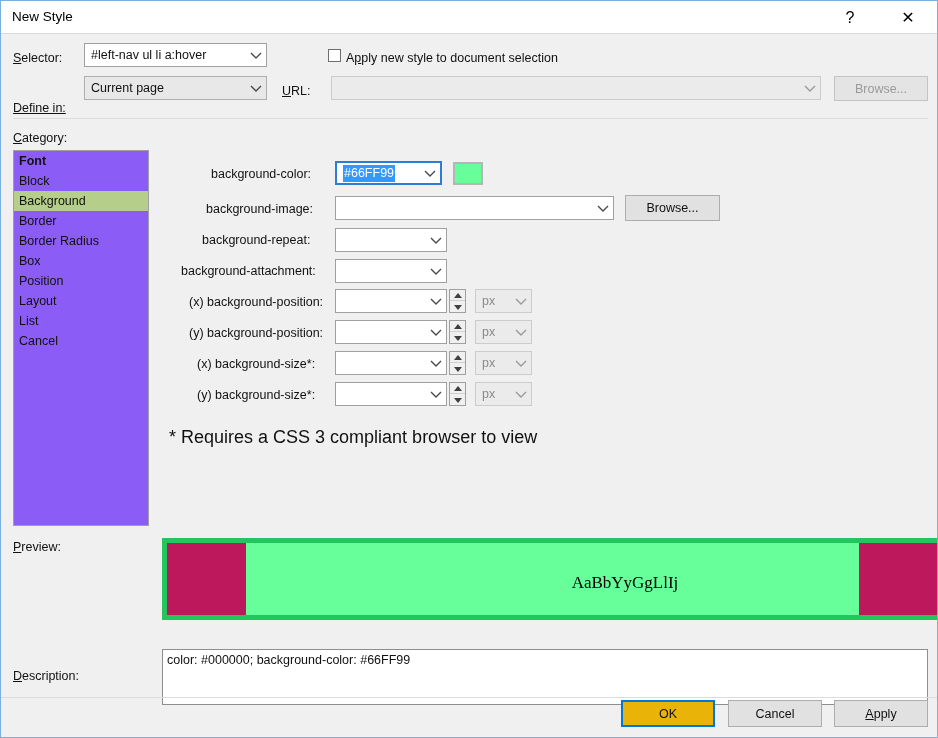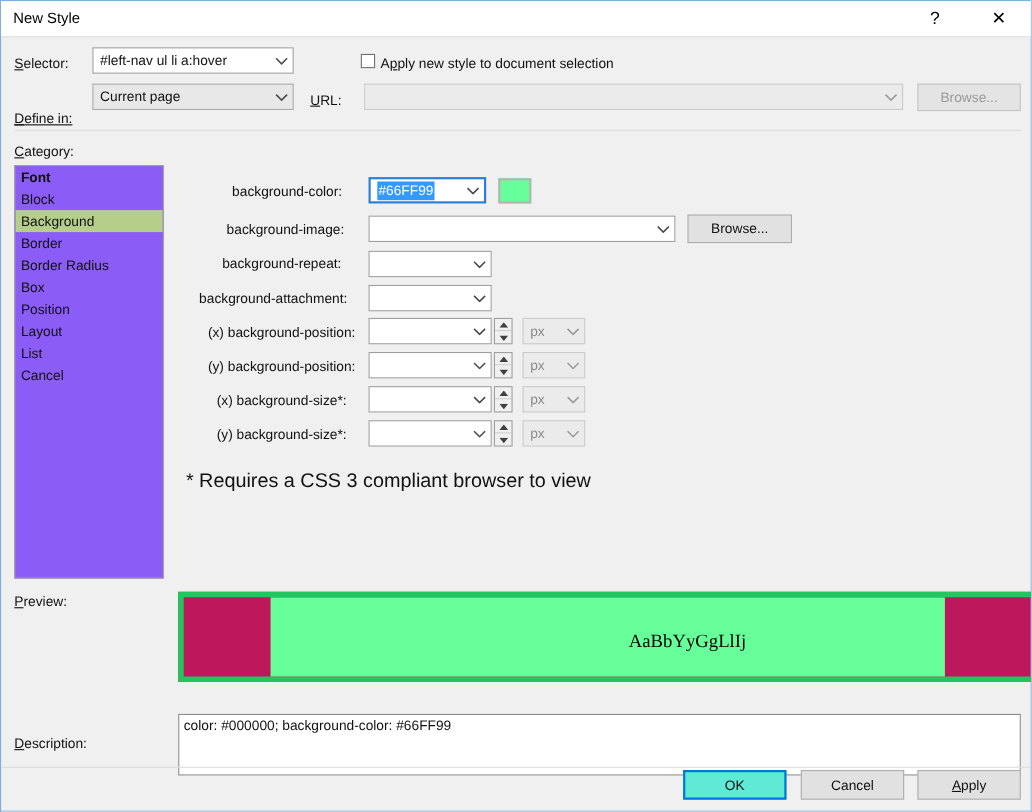--- a/index.html
+++ b/index.html
@@ -115,21 +115,21 @@
     box-sizing: border-box;
     background: #e1e1e1;
     border: 1px solid #adadad;
     font-family: "Liberation Sans", sans-serif;
     font-size: 12.5px;
     color: #111111;
     text-align: center;
     cursor: default;
     padding: 0;
   }
-  .btn.default { border: 2px solid #0078d7; background: #5eead4; }
+  .btn.default { border: 2px solid #0078d7; background: #eab308; }
   .btn.disabled { color: #9a9a9a; border-color: #c4c4c4; background: #e4e4e4; }
   .btn u { text-decoration: underline; }
   
   #apply-check-box {
     position: absolute;
     width: 13px; height: 13px;
     box-sizing: border-box;
     background: #ffffff;
     border: 1px solid #6f6f6f;
   }

